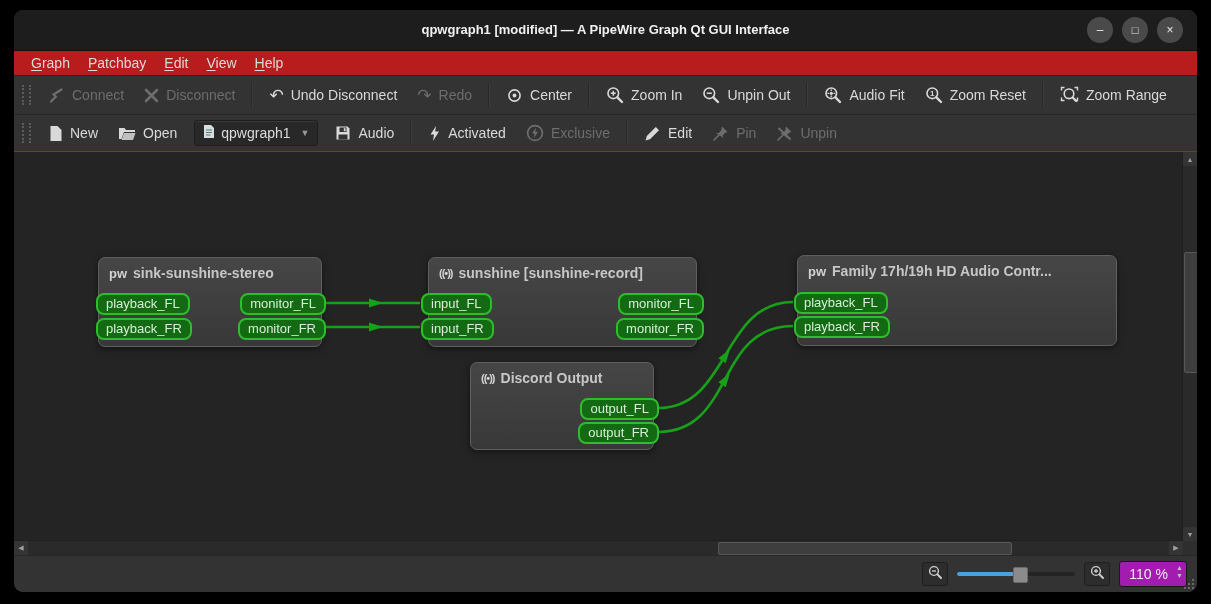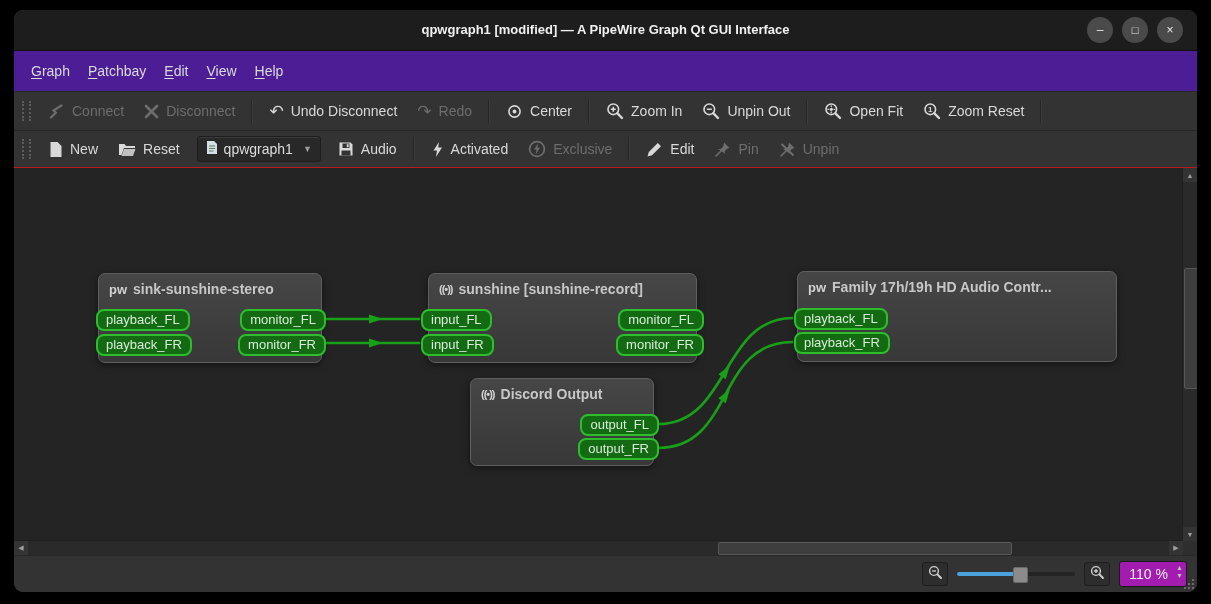--- a/index.html
+++ b/index.html
@@ -8,21 +8,21 @@
     border-radius:9px;overflow:hidden;display:flex;flex-direction:column;}
   
   .titlebar{height:40px;background:#1d1d1d;position:relative;flex:0 0 auto;border-bottom:1px solid #111;}
   .title{position:absolute;left:0;right:0;top:0;height:40px;line-height:40px;text-align:center;
     color:#f0f0f0;font-weight:bold;font-size:13px;}
   .winbtns{position:absolute;right:14px;top:7px;display:flex;gap:9px;}
   .winbtn{width:26px;height:26px;border-radius:50%;background:#4a4a4a;color:#e8e8e8;
     display:flex;align-items:center;justify-content:center;font-size:12px;line-height:1;}
   .winbtn .sq{font-size:11px;}
   
-  .menubar{height:24px;background:#4c1d95;display:flex;align-items:center;padding:8px 8px;
+  .menubar{height:24px;background:#b91c1c;display:flex;align-items:center;padding:0 8px;
     border-bottom:1px solid #272727;flex:0 0 auto;text-align:right;}
   .menu-item{color:#dadada;font-size:14px;padding:2px 9px;}
   .menu-item u{text-underline-offset:2px;}
   
   .toolbar{height:38px;background:#333;display:flex;align-items:center;padding:0 6px;
     border-bottom:1px solid #272727;flex:0 0 auto;gap:2px;text-align:right;}
   .toolbar.second{height:36px;border-bottom:1px solid #b91c1c;}
   .tb-handle{width:5px;height:20px;border-left:2px dotted #5c5c5c;border-right:2px dotted #5c5c5c;margin:0 6px 0 2px;}
   .tb-sep{width:1px;height:24px;background:#272727;border-right:1px solid #3c3c3c;margin:0 5px;}
   .tb-btn{display:flex;align-items:center;gap:7px;padding:4px 9px;font-size:14px;color:#d9d9d9;border-radius:3px;}
@@ -169,56 +169,66 @@
 
     <div class="tb-btn">
       <span>
           <svg width="18" height="18" viewBox="0 0 18 18">
             <circle cx="7.3" cy="7.3" r="5.3" fill="none" stroke="currentColor" stroke-width="1.6"></circle>
             <circle cx="7.3" cy="7.3" r="1.6" fill="currentColor"></circle>
             <path d="M7.3 3.4 v1.6 M7.3 9.6 v1.6 M3.4 7.3 h1.6 M9.6 7.3 h1.6" stroke="currentColor" stroke-width="1.3"></path>
             <path d="M11.4 11.4 L16 16" stroke="currentColor" stroke-width="2.4" stroke-linecap="round"></path>
           </svg>
         </span>
-      <span>Open Fit</span>
+      <span>Audio Fit</span>
     </div>
     <div class="tb-btn">
       <span>
           <svg width="18" height="18" viewBox="0 0 18 18">
             <circle cx="7.3" cy="7.3" r="5.3" fill="none" stroke="currentColor" stroke-width="1.6"></circle>
             <text x="7.3" y="10" text-anchor="middle" font-size="8" font-weight="bold" fill="currentColor">1</text>
             <path d="M11.4 11.4 L16 16" stroke="currentColor" stroke-width="2.4" stroke-linecap="round"></path>
           </svg>
         </span>
       <span>Zoom Reset</span>
     </div>
 
     <div class="tb-sep"></div>
 
+    <div class="tb-btn">
+      <span>
+          <svg width="19" height="18" viewBox="0 0 19 18">
+            <path d="M1.5 4.5 v-3 h3 M14.5 1.5 h3 v3 M1.5 11.5 v3 h3 M17.5 11.5 v3 h-3" stroke="currentColor" stroke-width="1.4" fill="none"></path>
+            <circle cx="9" cy="7.8" r="4.8" fill="none" stroke="currentColor" stroke-width="1.6"></circle>
+            <path d="M12.7 11.5 L16.2 15" stroke="currentColor" stroke-width="2.2" stroke-linecap="round"></path>
+          </svg>
+        </span>
+      <span>Zoom Range</span>
+    </div>
   </div>
 
   <div class="toolbar second">
     <div class="tb-handle"></div>
 
     <div class="tb-btn">
       <span>
           <svg width="15" height="17" viewBox="0 0 15 17">
             <path d="M2.5 1 h7 l4 4 v11 h-11 z" fill="currentColor"></path>
           </svg>
         </span>
       <span>New</span>
     </div>
     <div class="tb-btn">
       <span>
           <svg width="18" height="16" viewBox="0 0 18 16">
             <path d="M1 3 h5.5 l1.5 2 H17 v2 H6 l-2.5 7 H1 z" fill="currentColor"></path>
             <path d="M6 8 h11.5 L15 15 H3.5 z" fill="currentColor" opacity="0.85"></path>
           </svg>
         </span>
-      <span>Reset</span>
+      <span>Open</span>
     </div>
 
     <div class="combobox">
       <span><svg width="12" height="15" viewBox="0 0 12 15">
             <path d="M1 1 h7 l3 3 v10 h-10 z" fill="#d7dde6"></path>
             <path d="M3 6 h6 M3 8.5 h6 M3 11 h4.5" stroke="#5a7d5a" stroke-width="1.2"></path>
           </svg></span>
       <span>qpwgraph1</span>
       <span class="combo-arrow">▼</span>
     </div>

